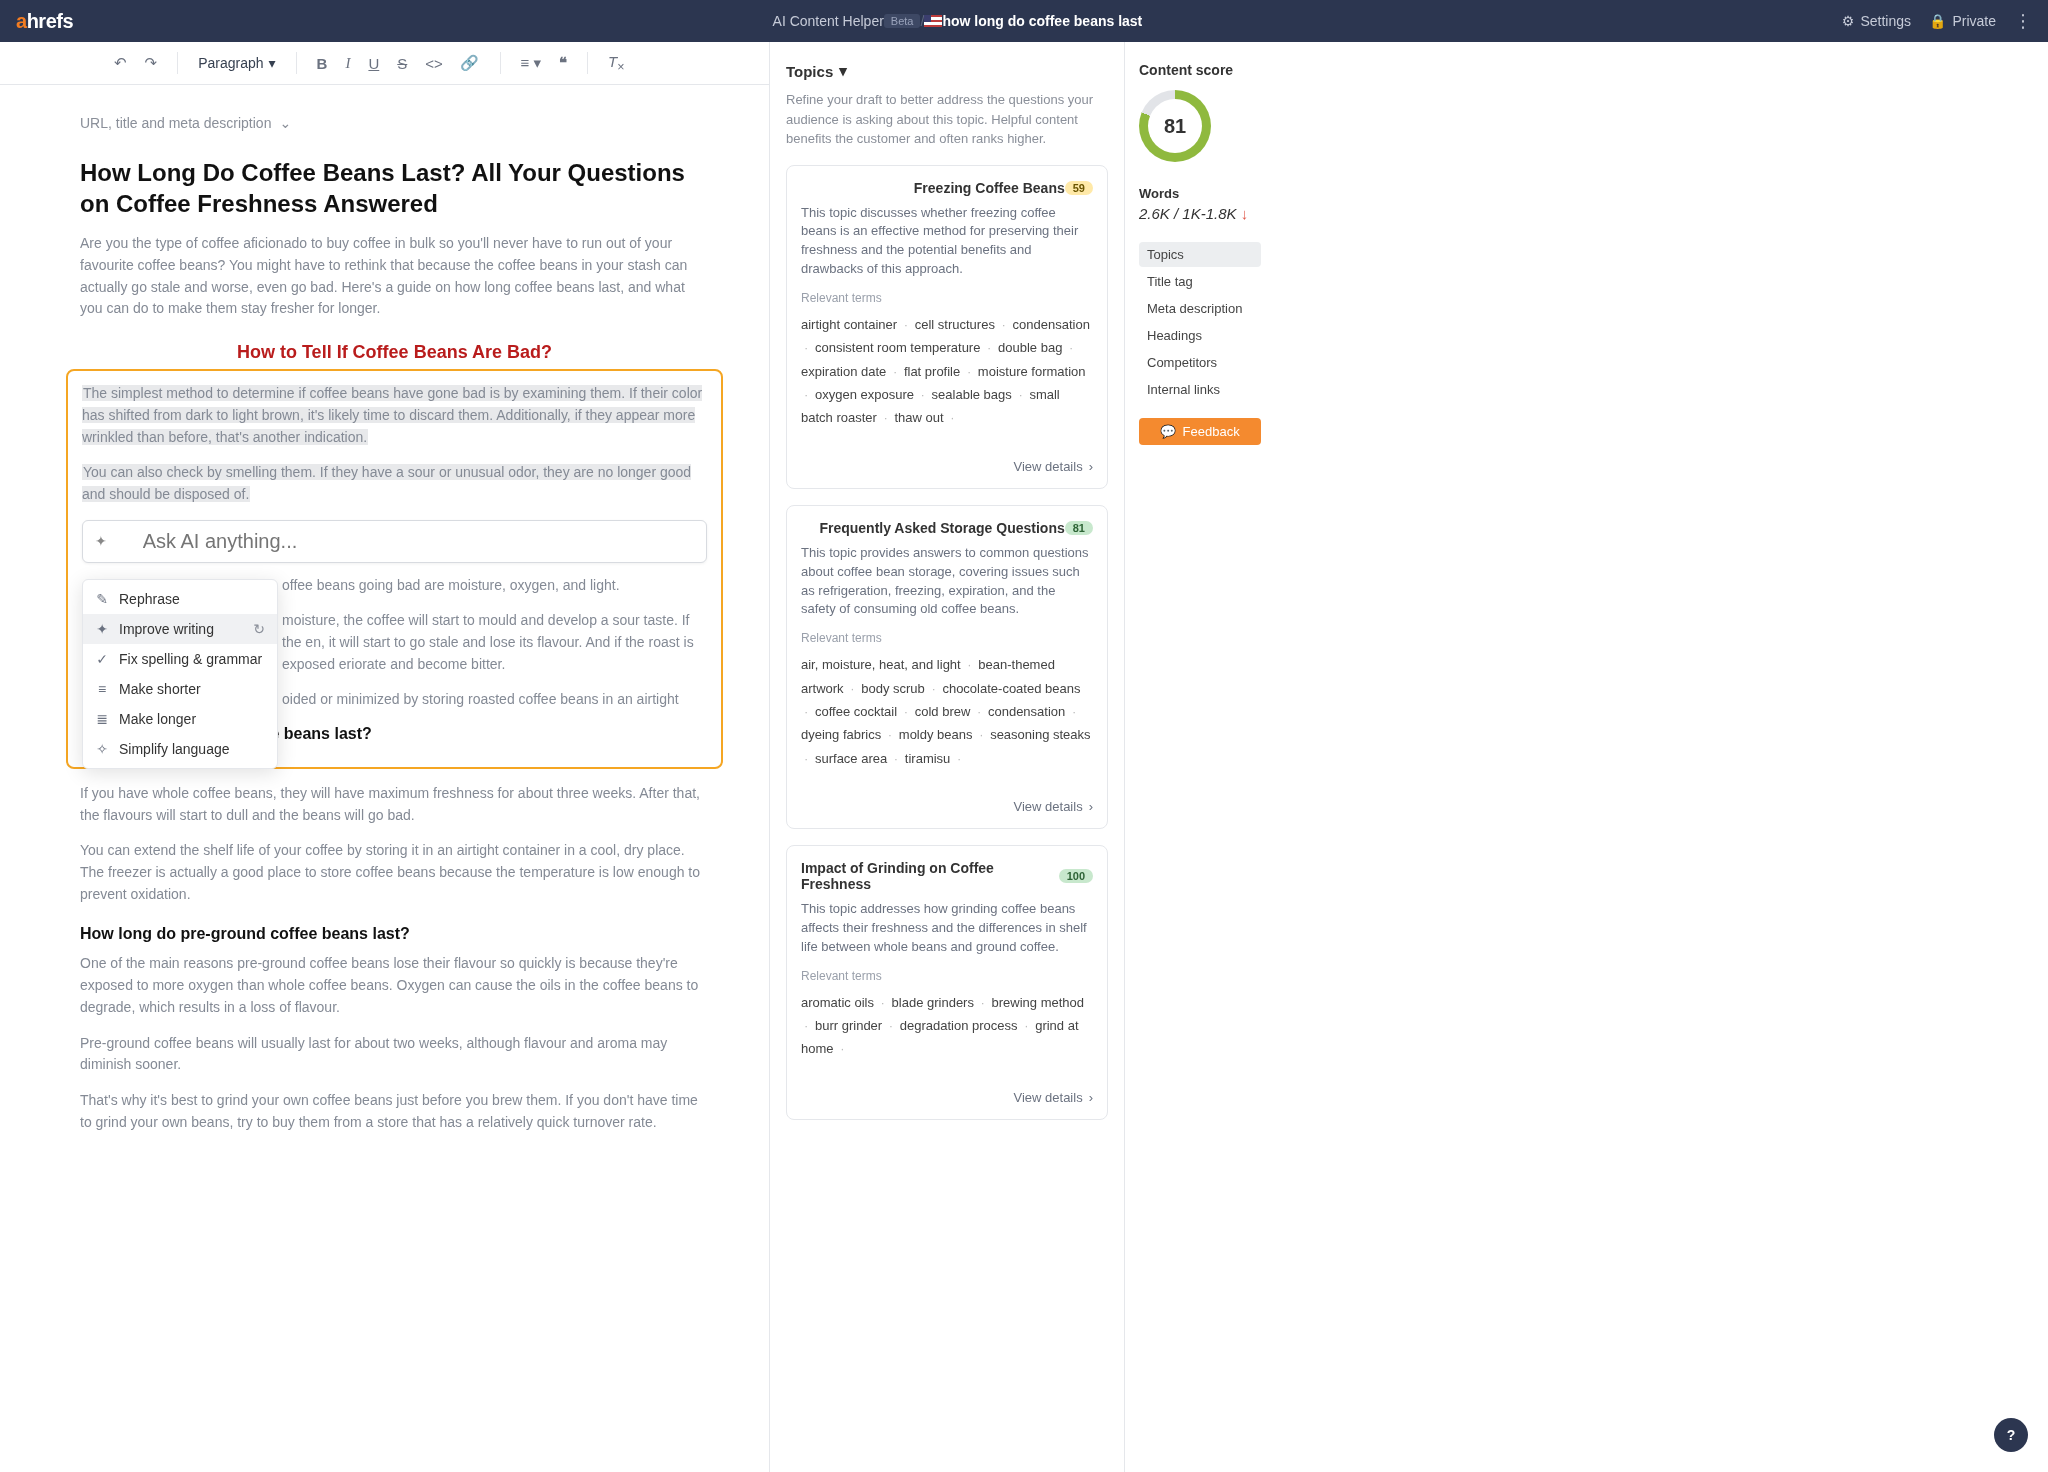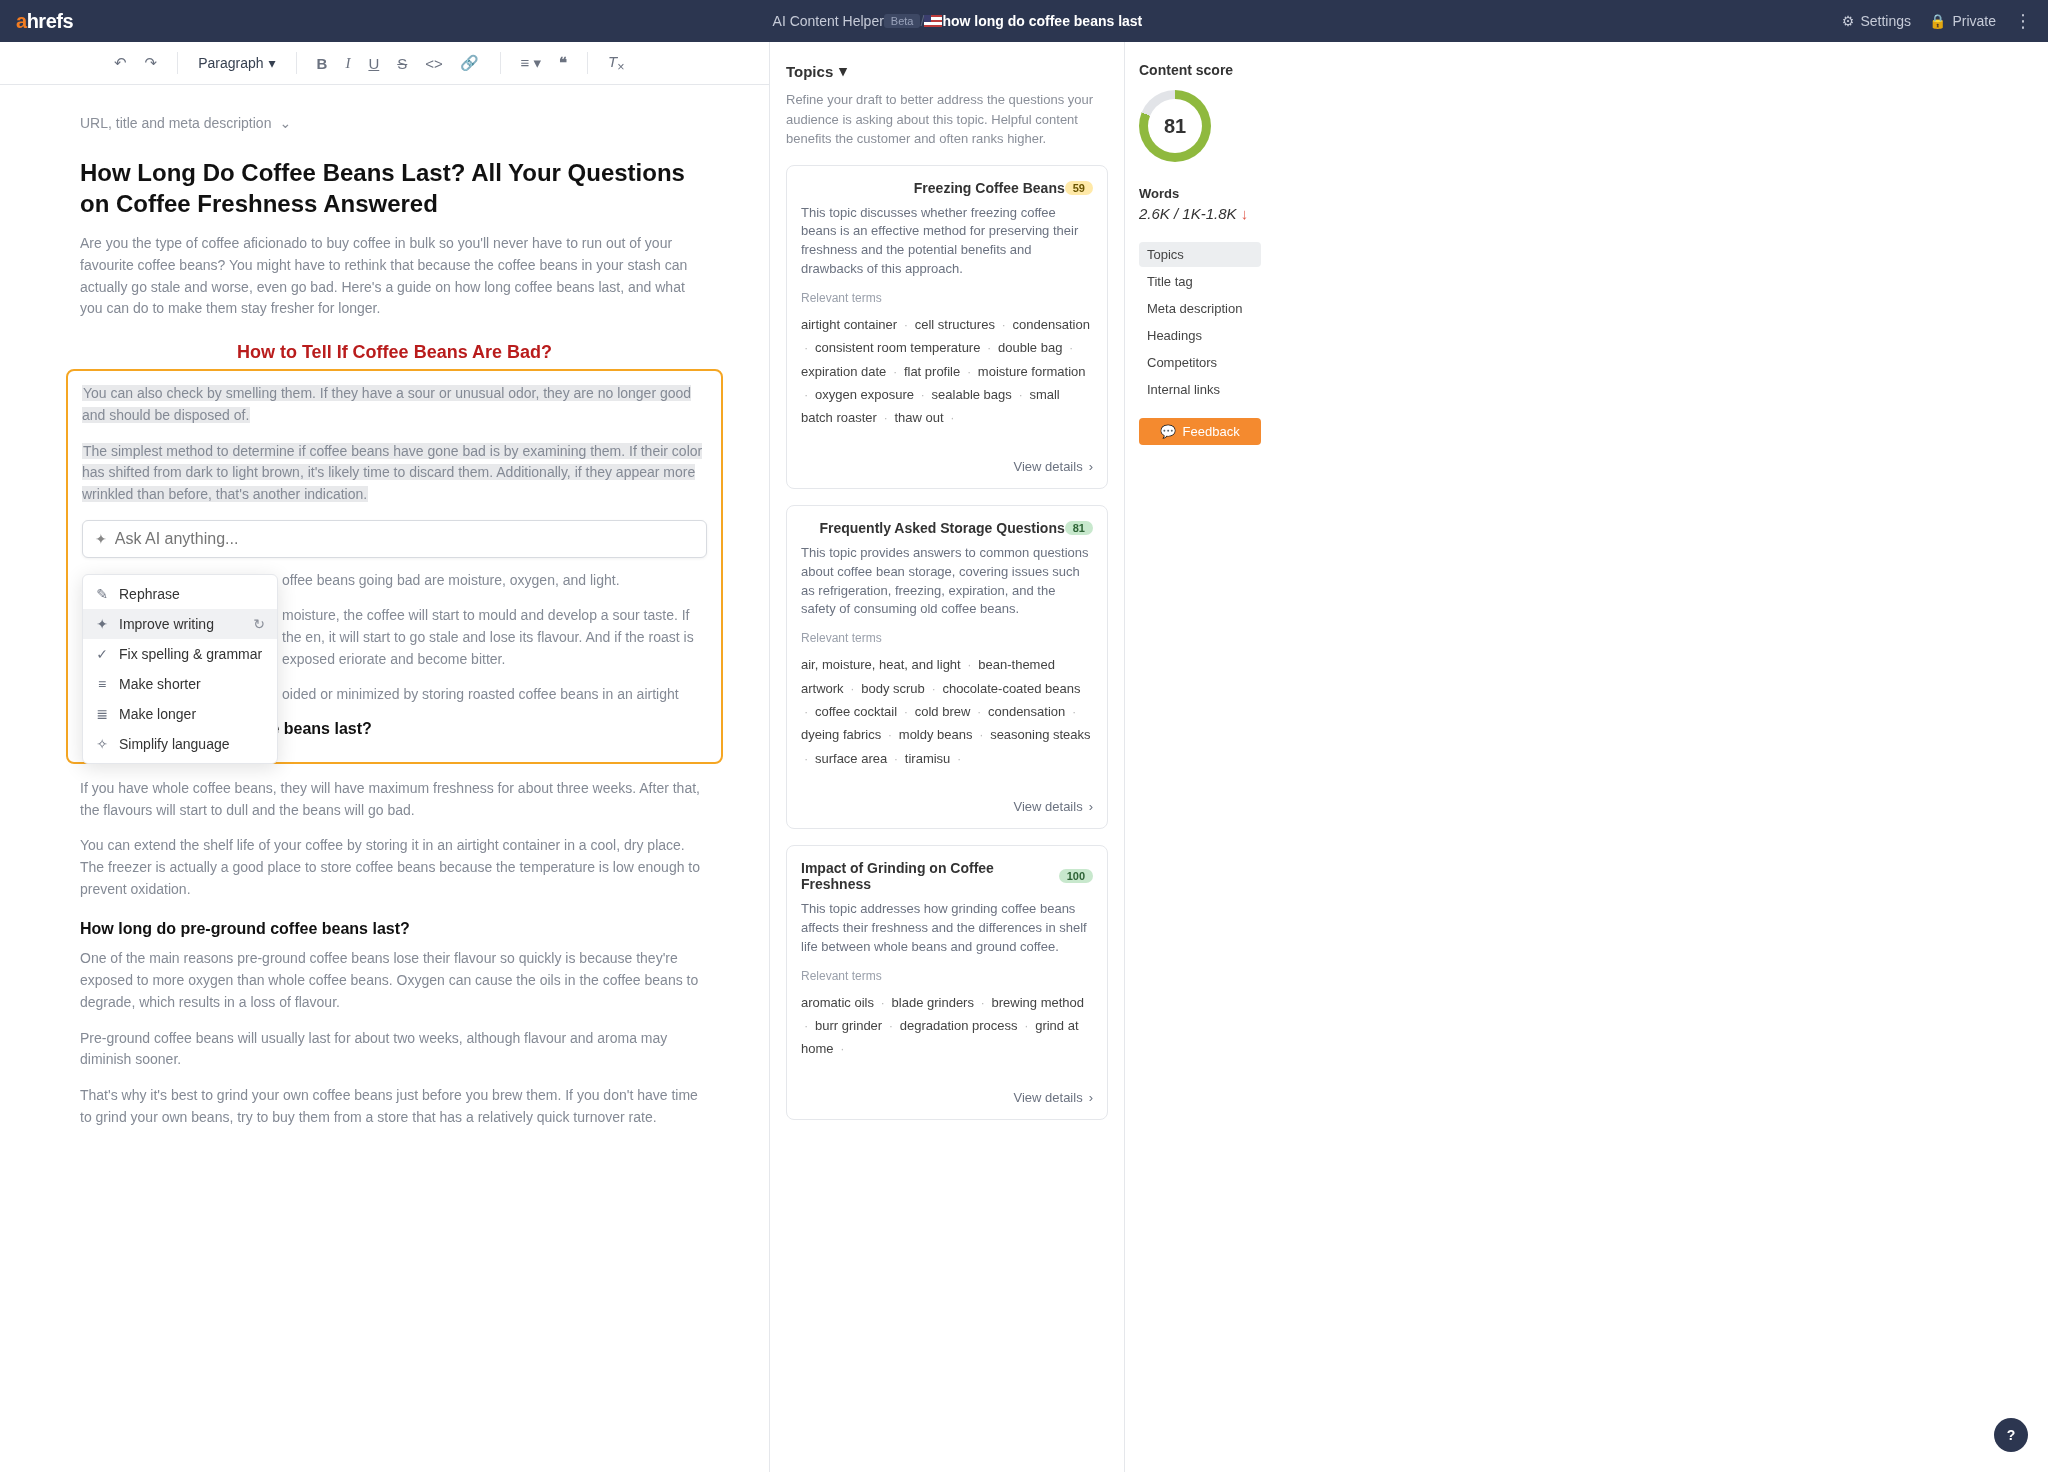--- a/index.html
+++ b/index.html
@@ -26,21 +26,21 @@
 .tb-para { display: flex; align-items: center; gap: 5px; color: #374151; }
 .editor-body { padding: 30px 60px 40px 80px; max-width: 780px; }
 .meta-row { color: #8a8f99; font-size: 14px; display: flex; align-items: center; gap: 8px; margin-bottom: 26px; cursor: pointer;}
 h1.title { font-size: 24px; font-weight: 700; line-height: 1.3; margin-bottom: 14px; color: #111; }
 .para { color: #848a95; font-size: 14px; line-height: 1.55; margin-bottom: 14px; }
 h2.h2 { font-size: 18px; font-weight: 700; color: #b91c1c; margin: 22px 0 10px; text-align: center; }
 h3.h3 { font-size: 16px; font-weight: 700; color: #111; margin: 20px 0 10px; }
 .ai-box { border: 2px solid #f5a623; border-radius: 8px; padding: 12px 14px 14px; margin: -4px -14px 14px; position: relative; }
 .hl { background: #e8e9eb; padding: 0 1px; }
 .ai-input-wrap { background: #fff; border: 1px solid #d8dbe0; border-radius: 6px; padding: 9px 12px; display: flex; align-items: center; gap: 8px; margin: 14px 0 0; box-shadow: 0 1px 3px rgba(0,0,0,0.06); }
-.ai-input { flex: 1; border: none; outline: none; font-size: 16px; color: #999; }
+.ai-input { flex: 1; border: none; outline: none; font-size: 20px; color: #999; margin-left: 28px; }
 .ai-menu { position: absolute; background: #fff; border: 1px solid #e5e7eb; border-radius: 6px; box-shadow: 0 4px 20px rgba(0,0,0,0.12); width: 196px; padding: 4px 0; margin-top: 4px; z-index: 5; left: 0; }
 .ai-menu-item { display: flex; align-items: center; gap: 10px; padding: 7px 12px; font-size: 14px; color: #333; cursor: pointer; }
 .ai-menu-item.hover { background: #f0f1f3; }
 .ai-menu-item .mi-icon { width: 14px; text-align: center; color: #6b7280; }
 .refresh-icon { margin-left: auto; color: #8a8f99; }
 .side-col { width: 355px; border-right: 1px solid #e5e7eb; padding: 20px 16px; overflow-y: auto; }
 .side-head { font-weight: 700; font-size: 15px; color: #333; display: flex; align-items: center; gap: 6px; margin-bottom: 10px; }
 .side-desc { color: #8a8f99; font-size: 13px; line-height: 1.5; margin-bottom: 16px; }
 .topic-card { border: 1px solid #e5e7eb; border-radius: 8px; padding: 14px; margin-bottom: 16px; }
 .tc-head { display: flex; align-items: center; justify-content: flex-end; margin-bottom: 8px; }
@@ -128,22 +128,22 @@
     <div class="editor-body">
       <div class="meta-row">
         <span>URL, title and meta description</span>
         <span>⌄</span>
       </div>
       <h1 class="title">How Long Do Coffee Beans Last? All Your Questions on Coffee Freshness Answered</h1>
       <p class="para">Are you the type of coffee aficionado to buy coffee in bulk so you'll never have to run out of your favourite coffee beans? You might have to rethink that because the coffee beans in your stash can actually go stale and worse, even go bad. Here's a guide on how long coffee beans last, and what you can do to make them stay fresher for longer.</p>
       <h2 class="h2">How to Tell If Coffee Beans Are Bad?</h2>
 
       <div class="ai-box">
+        <p class="para"><span class="hl">The simplest method to determine if coffee beans have gone bad is by examining them. If their color has shifted from dark to light brown, it's likely time to discard them. Additionally, if they appear more wrinkled than before, that's another indication.</span></p>
         <p class="para"><span class="hl">You can also check by smelling them. If they have a sour or unusual odor, they are no longer good and should be disposed of.</span></p>
-        <p class="para"><span class="hl">The simplest method to determine if coffee beans have gone bad is by examining them. If their color has shifted from dark to light brown, it's likely time to discard them. Additionally, if they appear more wrinkled than before, that's another indication.</span></p>
         <div class="ai-input-wrap">
           <span style="color:#888">✦</span>
           <input class="ai-input" placeholder="Ask AI anything..." style="">
         </div>
         <div style="position:relative;">
           <div class="ai-menu">
             <div class="ai-menu-item">
                 <span class="mi-icon">✎</span>
                 <span>Rephrase</span>
               </div>

